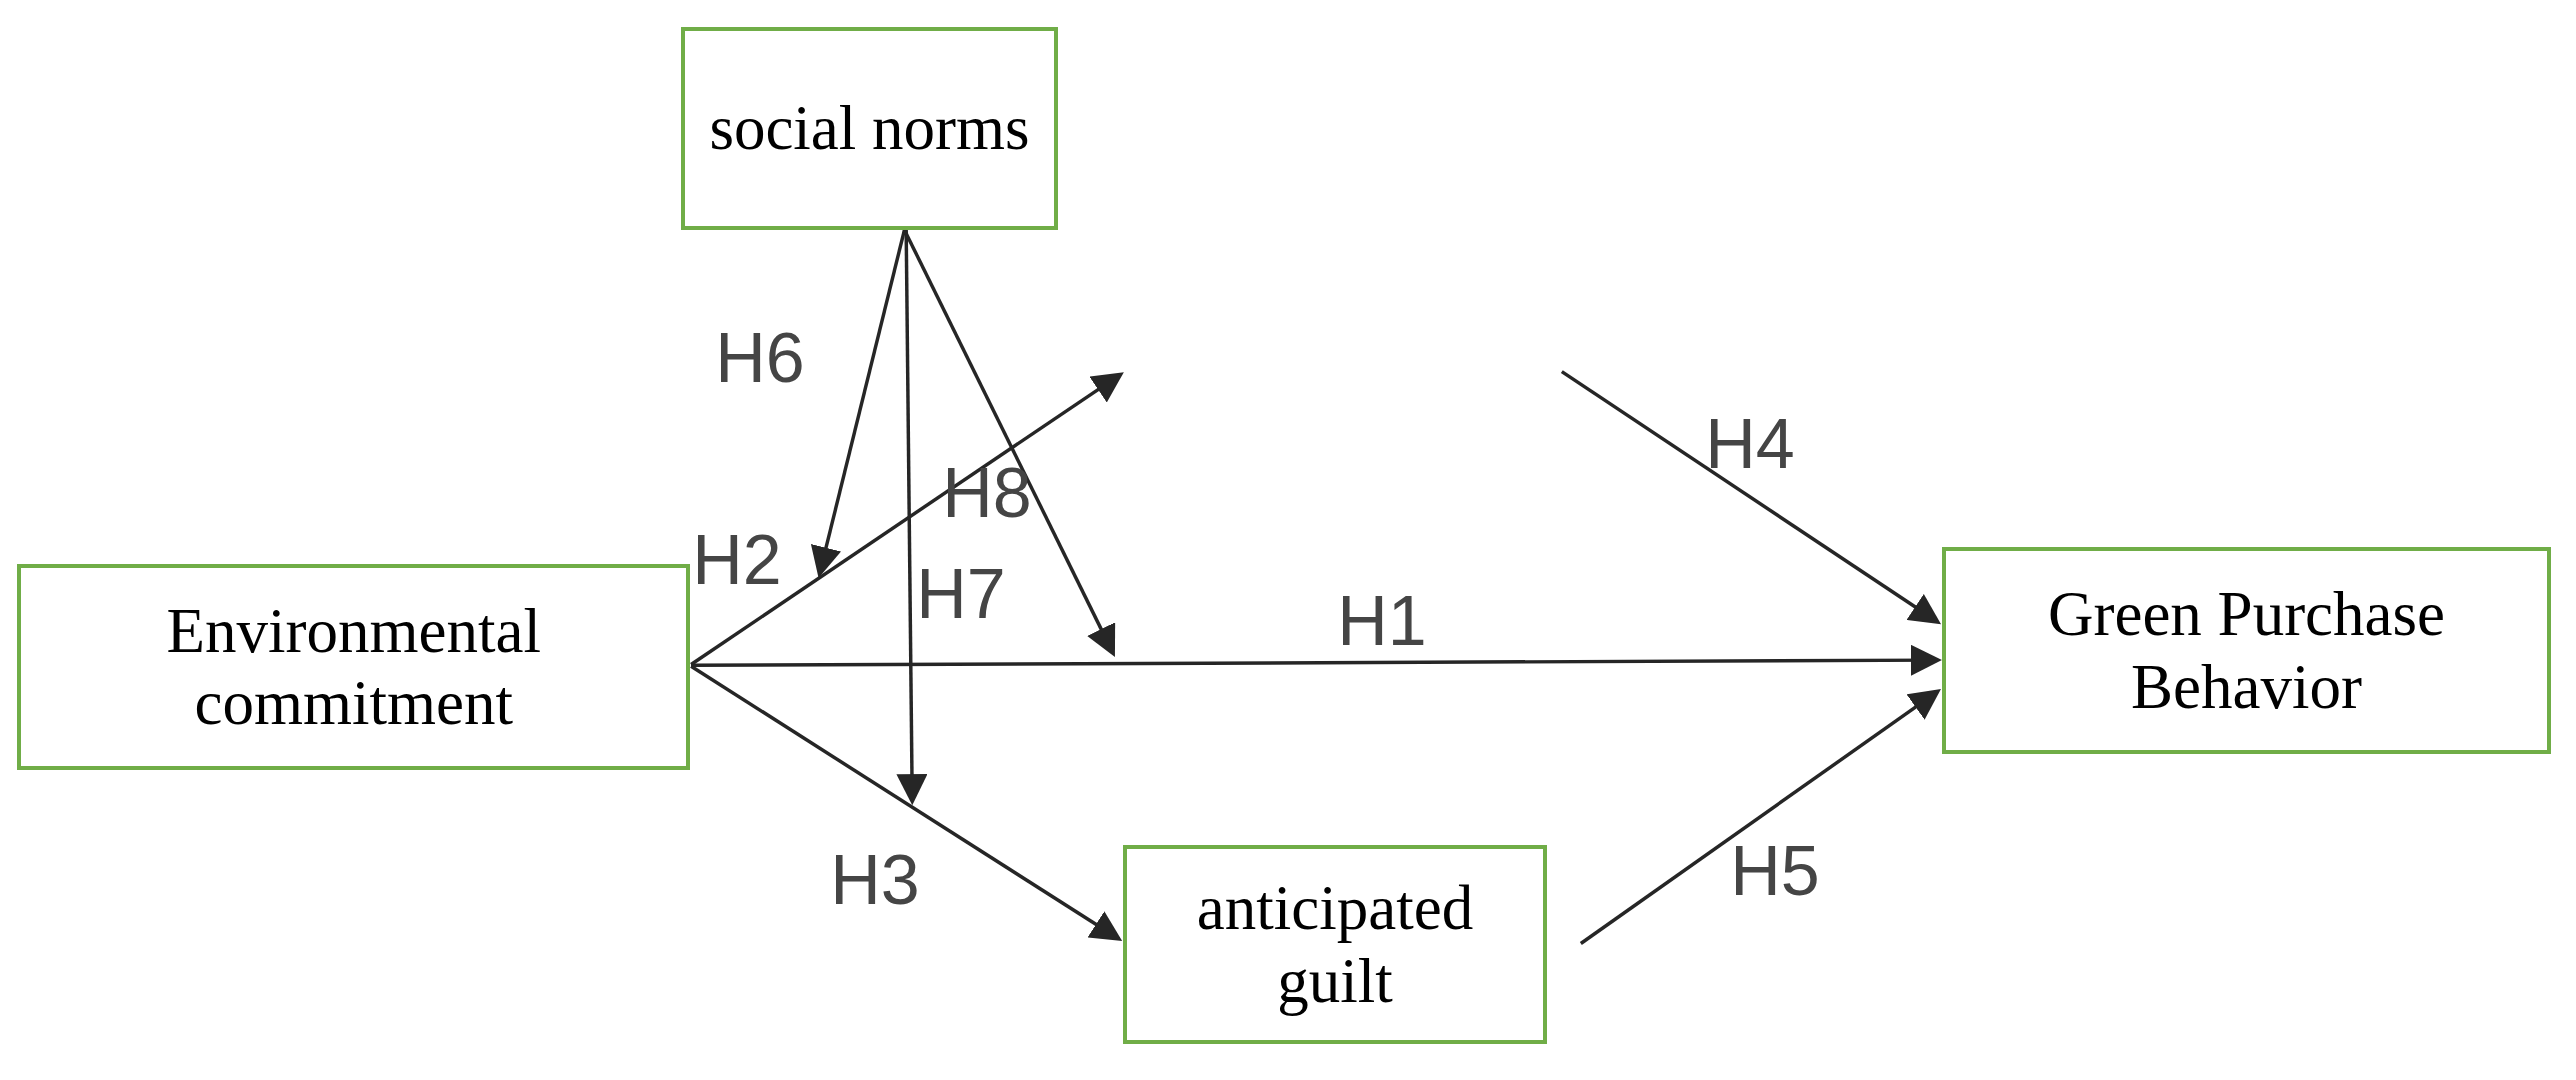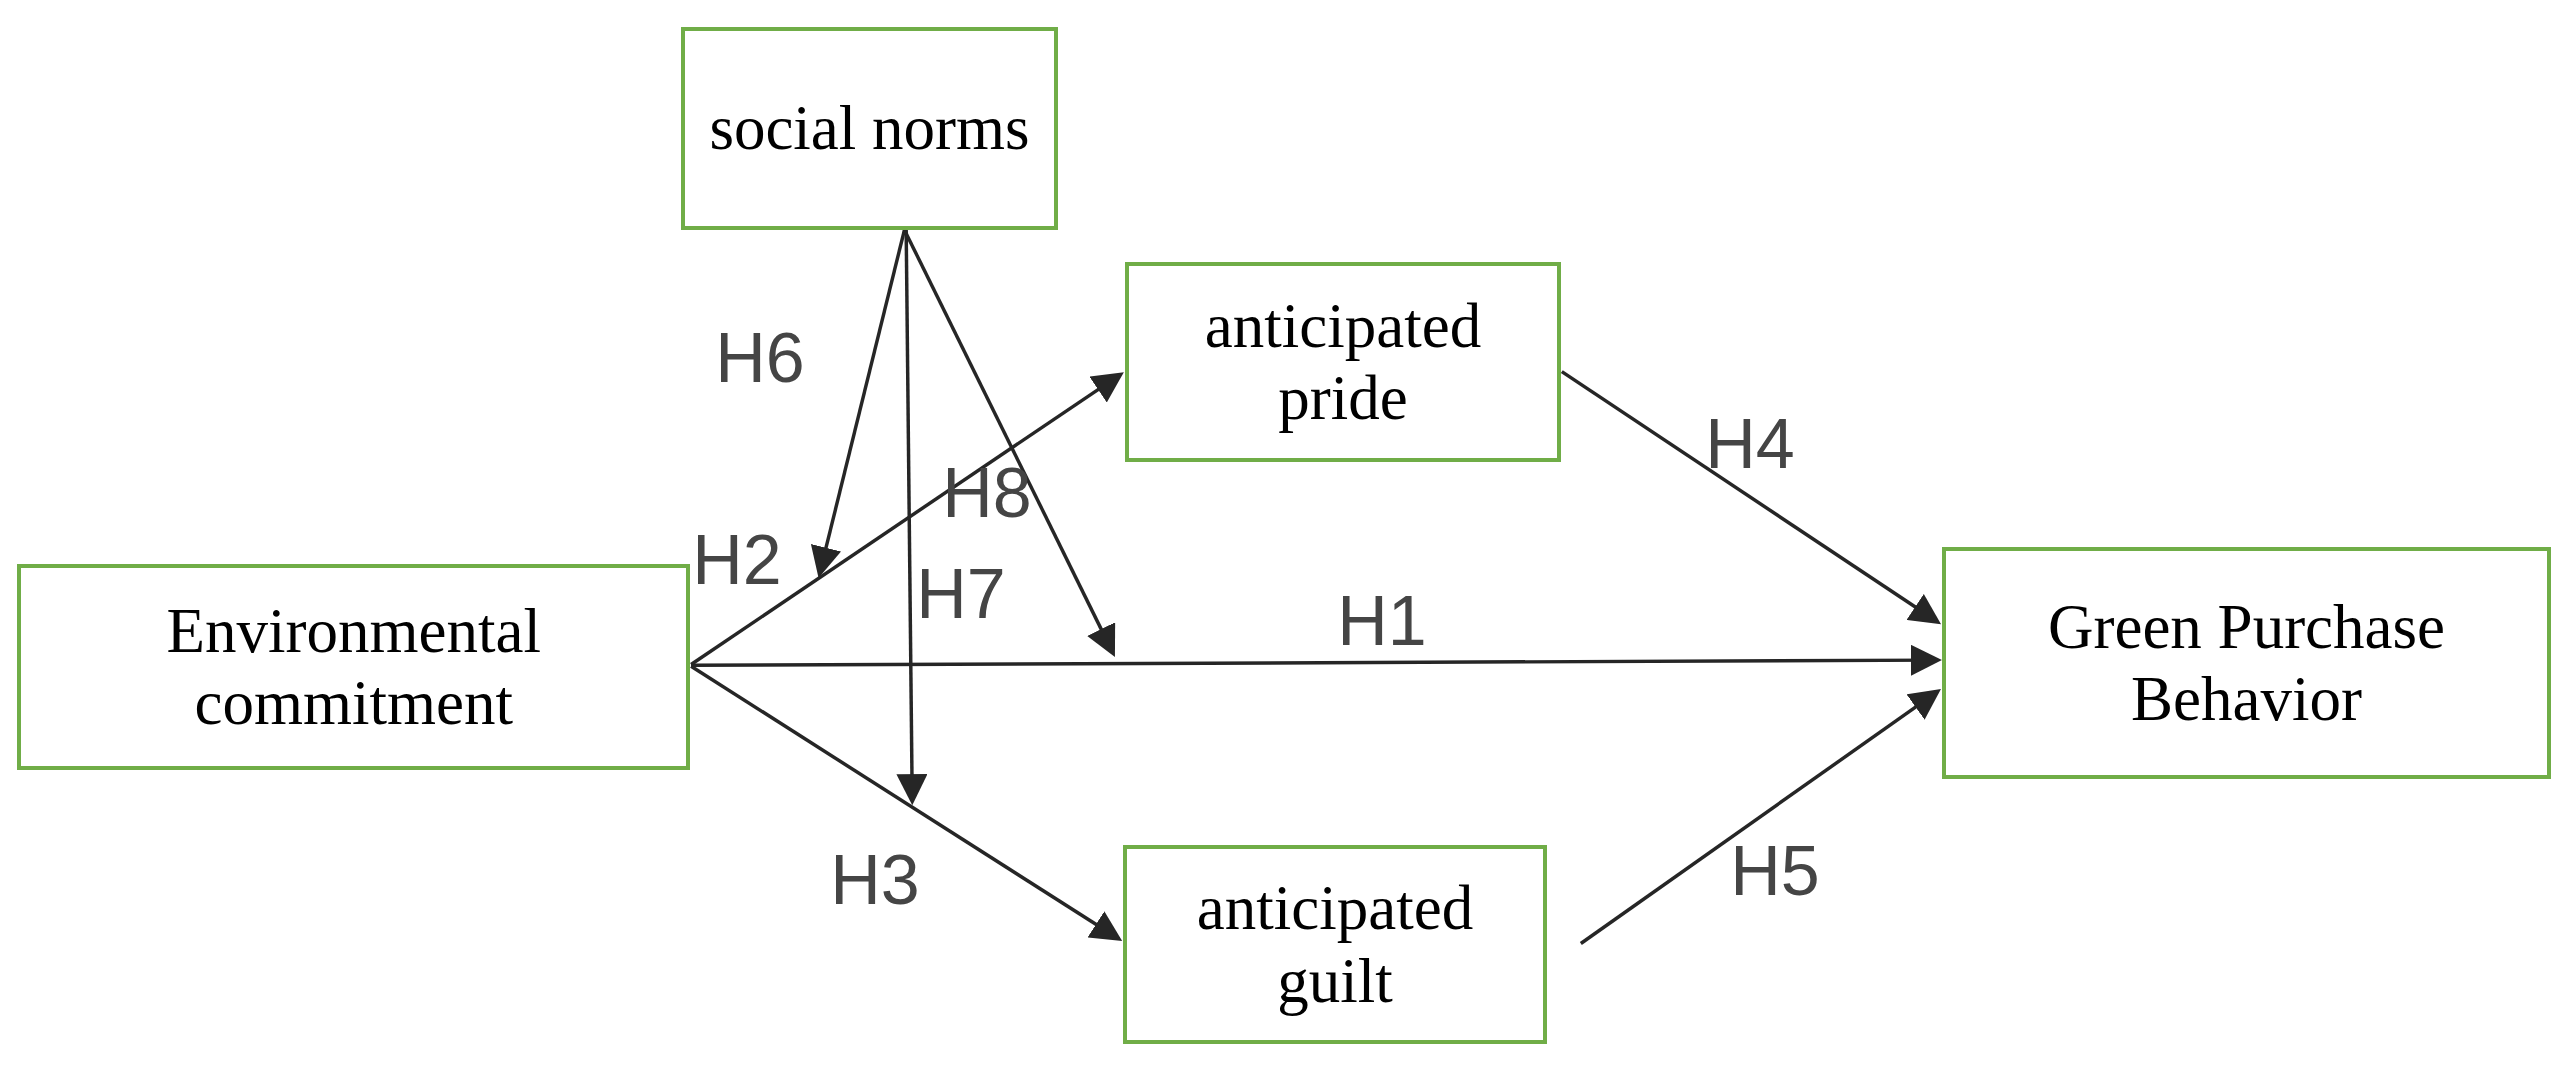--- a/index.html
+++ b/index.html
@@ -31,21 +31,21 @@
     color:var(--node-text);
     font-size:63px;
     line-height:1.15;
   }
   .node span{display:inline-block;}
   #node-social-norms{left:681px;top:27px;width:377px;height:203px;}
   #node-anticipated-pride{left:1125px;top:262px;width:436px;height:200px;}
   #node-anticipated-pride span{max-width:397px;}
   #node-environmental-commitment{left:17.3px;top:564px;width:673px;height:206px;}
   #node-environmental-commitment span{max-width:553px;}
-  #node-green-purchase-behavior{left:1942px;top:547px;width:609px;height:232px;}
+  #node-green-purchase-behavior{left:1942px;top:547px;width:609px;height:207px;}
   #node-green-purchase-behavior span{max-width:553px;}
   #node-anticipated-guilt{left:1123px;top:845px;width:424px;height:199px;}
   #node-anticipated-guilt span{max-width:397px;}
   .hlabel{
     position:absolute;
     transform:translate(-50%,-50%);
     font-family:"Liberation Sans", sans-serif;
     font-size:70px;
     color:var(--hlabel);
     white-space:nowrap;
@@ -76,23 +76,20 @@
     <line x1="1808" y1="430" x2="2242" y2="719" marker-end="url(#ah)"></line>
     <line x1="1830" y1="1092" x2="2242" y2="801" marker-end="url(#ah)"></line>
     <line x1="1047" y1="266" x2="949" y2="663" marker-end="url(#ah)"></line>
     <line x1="1049" y1="266" x2="1056" y2="926" marker-end="url(#ah)"></line>
     <line x1="1047" y1="266" x2="1288" y2="755" marker-end="url(#ah)"></line>
   </svg>
 
   <div class="node" id="node-social-norms">
     <span>social norms</span>
   </div>
-  <div class="node" id="node-anticipated-pride">
-    <span>anticipated pride</span>
-  </div>
   <div class="node" id="node-environmental-commitment">
     <span>Environmental commitment</span>
   </div>
   <div class="node" id="node-green-purchase-behavior">
     <span>Green Purchase Behavior</span>
   </div>
   <div class="node" id="node-anticipated-guilt">
     <span>anticipated guilt</span>
   </div>
 

